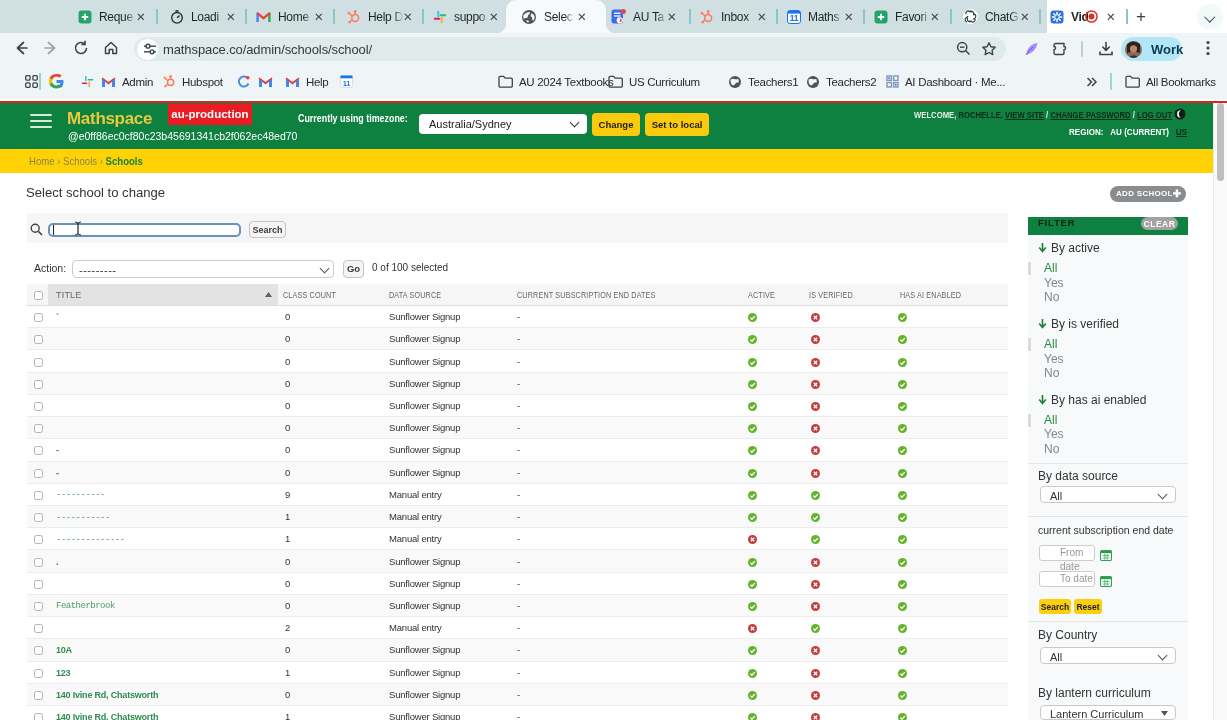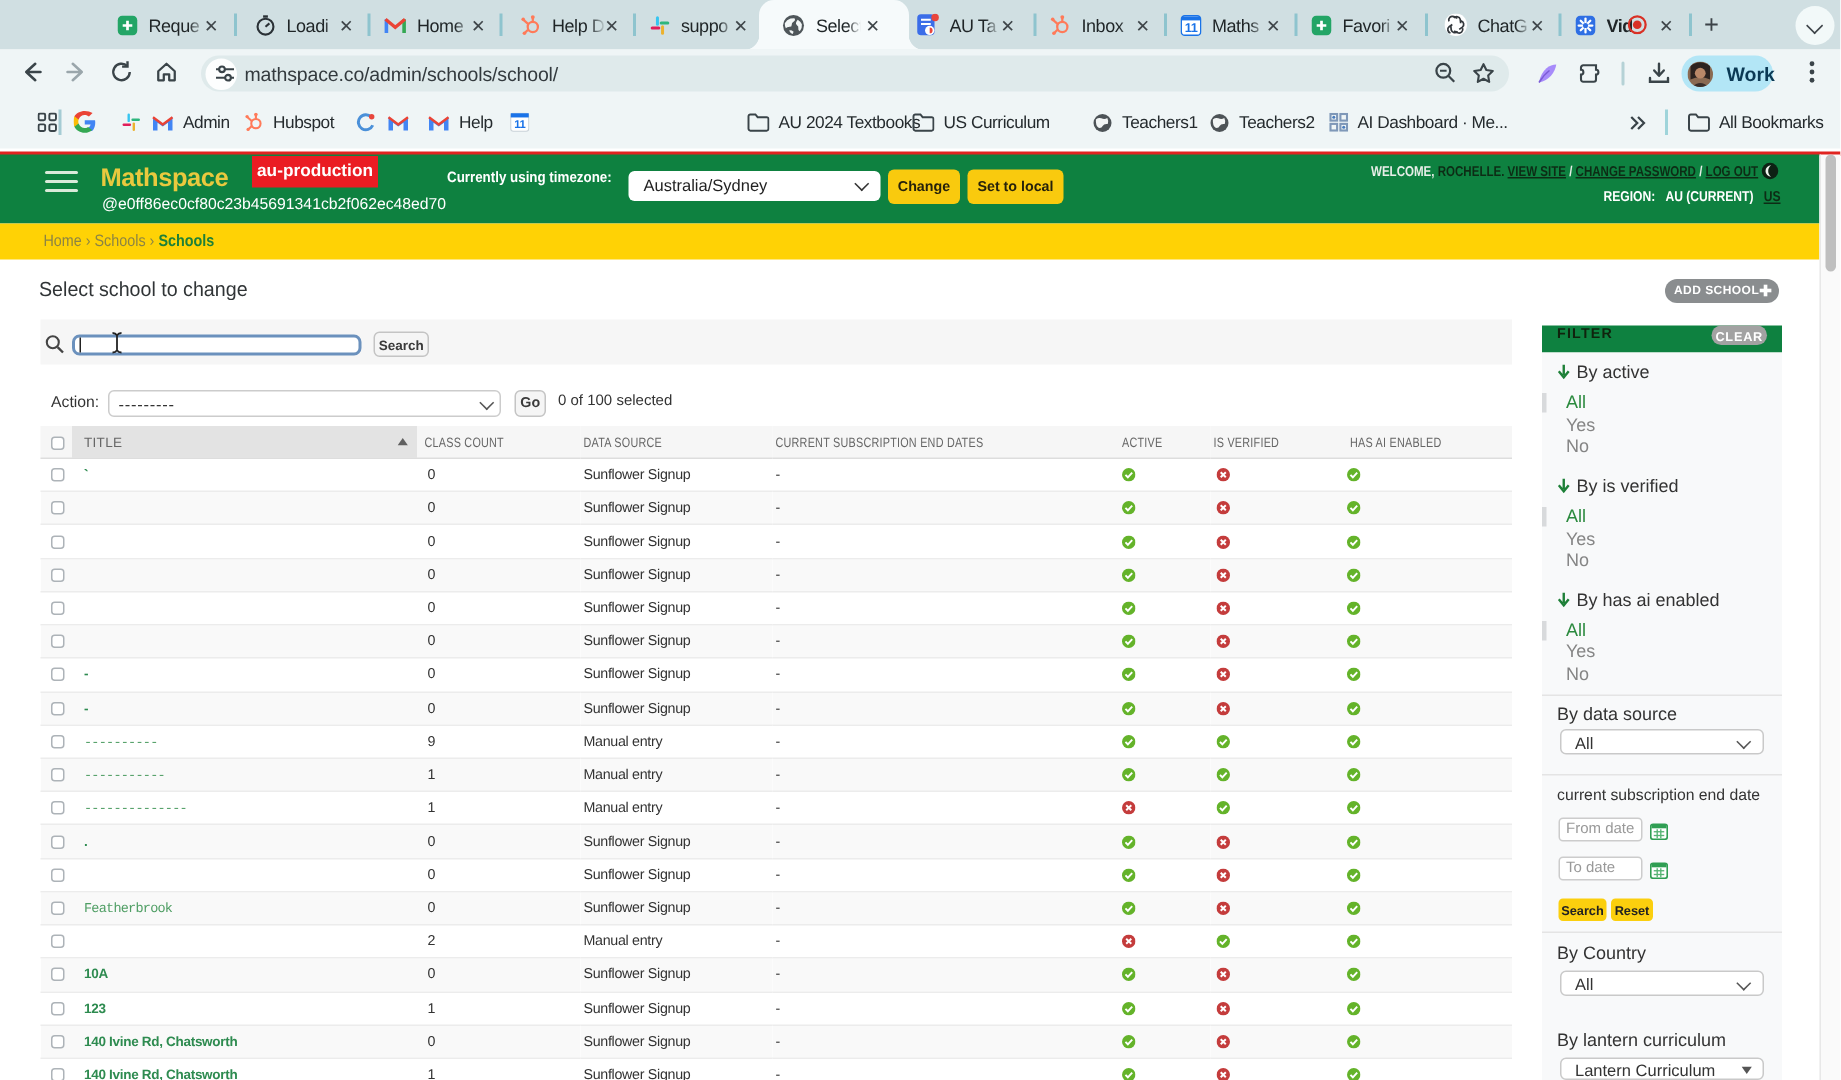--- a/index.html
+++ b/index.html
@@ -1,20 +1,20 @@
 <!DOCTYPE html>
 <html><head>
 <meta charset="utf-8">
 <style>
   * { margin:0; padding:0; box-sizing:border-box; }
   html,body { width:1227px; height:720px; overflow:hidden; }
   body { font-family:"Liberation Sans", sans-serif; position:relative; background:#fff; }
   .abs { position:absolute; }
   
-  #tabbar { left:0; top:0; width:1227px; height:33px; background:#d0dfe2; }
+  #tabbar { left:0; top:0; width:1047px; height:33px; background:#d0dfe2; }
   .tab { position:absolute; top:0; height:33px; display:flex; align-items:center; font-size:12px; letter-spacing:-0.3px; color:#1f2527; }
   .tab .ttl { margin-left:7px; white-space:nowrap; overflow:hidden; }
   .tabsep { position:absolute; top:9px; width:1.5px; height:15px; background:#8ec4ce; }
   .fade { -webkit-mask-image:linear-gradient(90deg,#000 70%,transparent 100%); mask-image:linear-gradient(90deg,#000 70%,transparent 100%); }
   #activetab { position:absolute; left:506px; top:0px; width:100px; height:33px; background:#f6fafb; border-radius:10px 10px 0 0; }
   #activetab:before, #activetab:after { content:""; position:absolute; bottom:0; width:10px; height:10px; background:radial-gradient(circle at 0 0, transparent 10px, #f6fafb 10.5px); }
   #activetab:before { left:-10px; }
   #activetab:after { right:-10px; transform:scaleX(-1); }
   #toolbar { left:0; top:33px; width:1227px; height:31px; background:#eff5f6; }
   #bookmarks { left:0; top:64px; width:1227px; height:35px; background:#eff5f6; }
@@ -57,21 +57,21 @@
   
   #filterhdr { left:1028px; top:217px; width:160px; height:17.5px; background:#0e8140; display:flex; align-items:flex-start; }
   #filterbody { left:1028px; top:234.5px; width:160px; height:485.5px; background:#f8f9fa; }
   .fsec { position:absolute; left:1038px; font-size:12px; color:#333; }
   .fitem { position:absolute; left:1044px; font-size:12px; color:#858585; }
   .fitem.on { color:#2b8a3e; }
   .fbar { position:absolute; left:1028px; width:3px; height:13px; background:#d8dadc; }
   .flabel { position:absolute; left:1038px; font-size:12px; color:#333; }
   .fselect { position:absolute; left:1040px; width:136px; height:17px; background:#fff; border:1px solid #c9c9c9; border-radius:4px; font-size:11px; color:#333; }
   .fdiv { position:absolute; left:1028px; width:160px; height:1px; background:#e4e4e4; }
-  .dinput { position:absolute; left:1039px; width:56px; height:16px; background:#fff; border:1px solid #ccc; border-radius:3px; font-size:10px; color:#999; line-height:14px; padding-left:4px; }
+  .dinput { position:absolute; left:1039px; width:56px; height:16px; background:#fff; border:1px solid #ccc; border-radius:3px; font-size:10px; color:#999; line-height:14px; padding-left:20px; }
   .ybtn { position:absolute; background:#fbcf0e; border-radius:3px; font-size:8.5px; font-weight:bold; color:#222; display:flex; align-items:center; justify-content:center; }
   
   #sbtrack { left:1213px; top:103px; width:14px; height:617px; background:#fafafa; border-left:1px solid #e8e8e8; }
   #sbthumb { left:1216.5px; top:103px; width:7px; height:78px; background:#bfbfbf; border-radius:4px; }
 </style>
 </head>
 <body>
 <div class="abs" id="tabbar">
 <div class="tab" style="left:78px;">
       <svg width="14" height="14" viewBox="0 0 14 14" style="">

